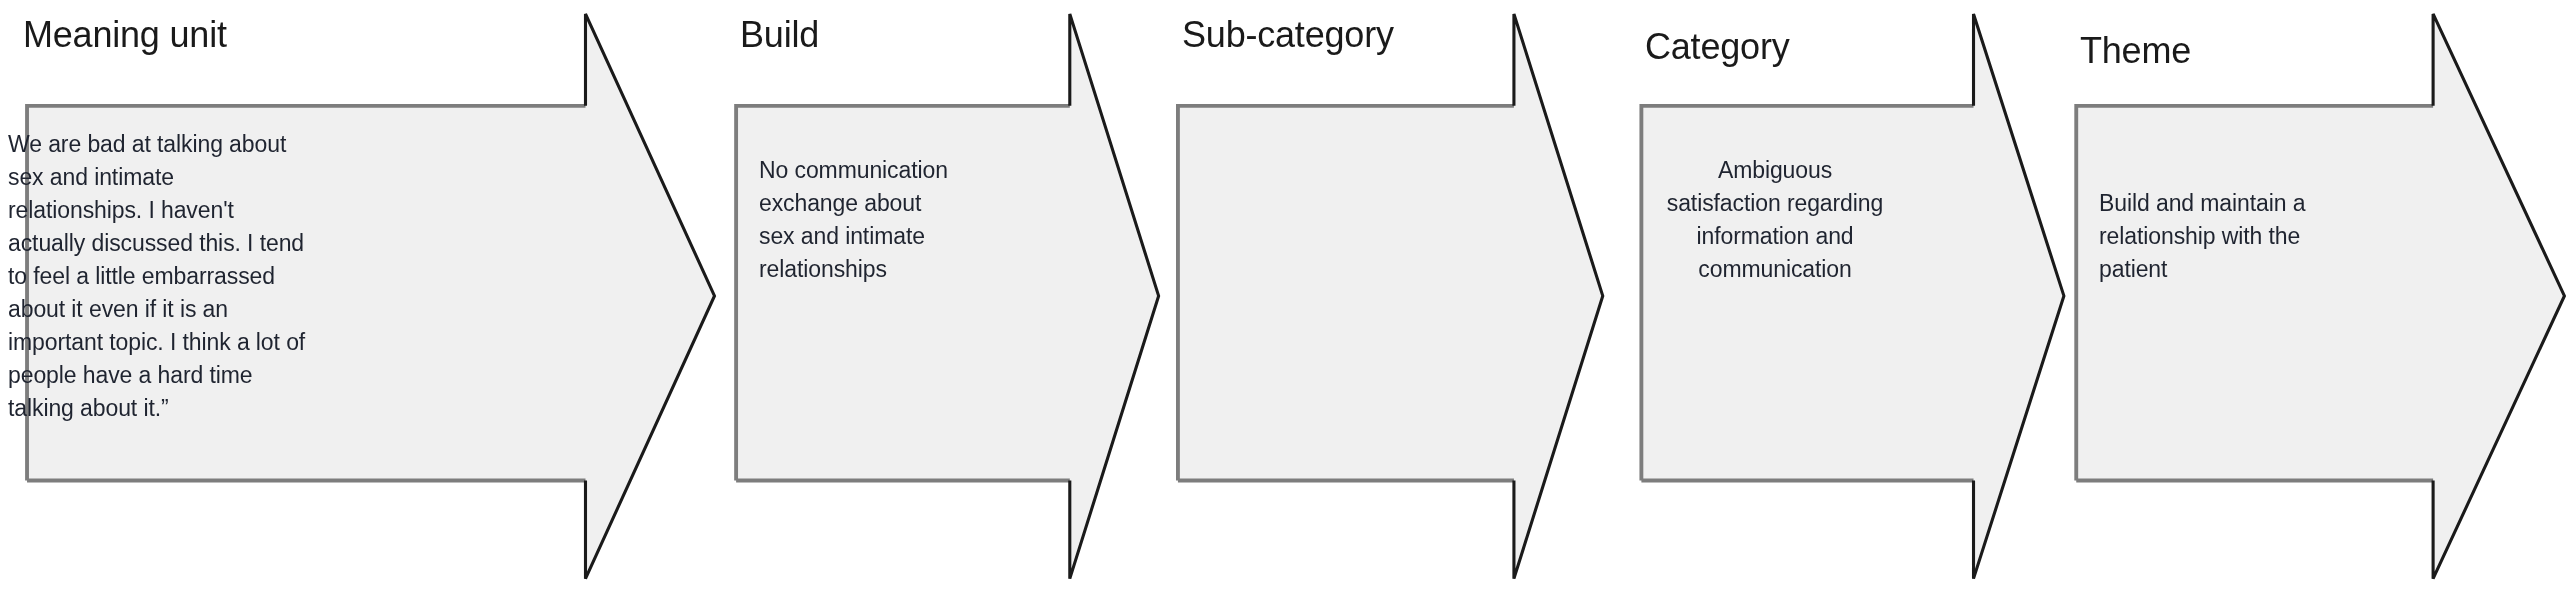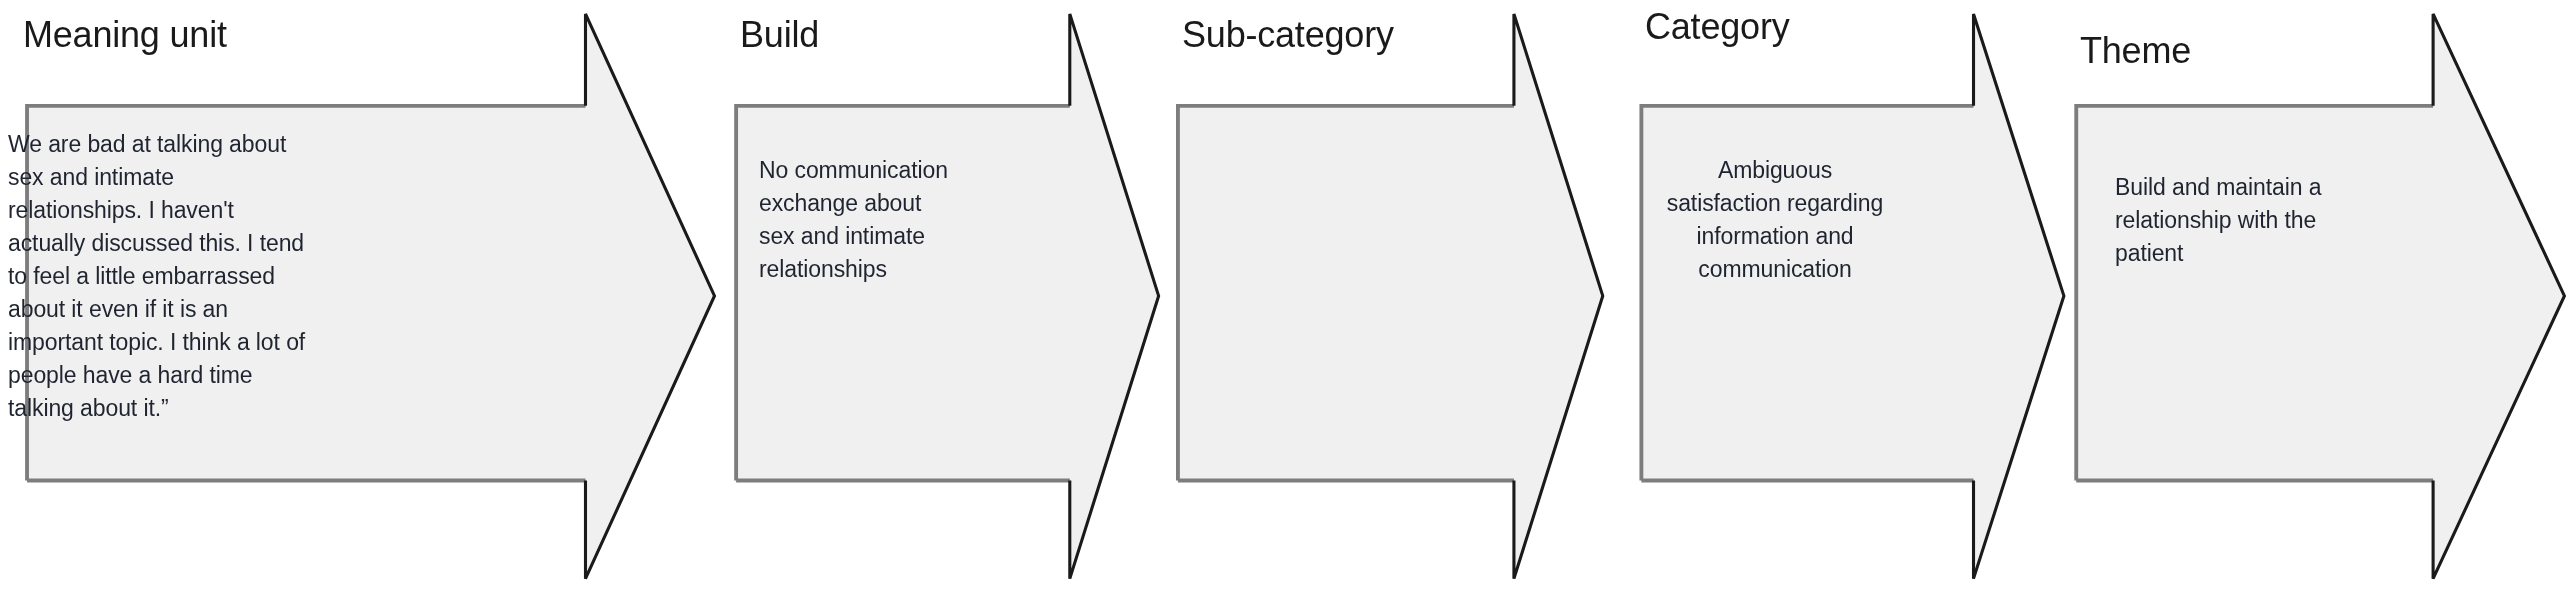--- a/index.html
+++ b/index.html
@@ -91,20 +91,20 @@
   </svg>
 
   <div class="stage-title" style="left:23px; top:14.7px;">Meaning unit</div>
   <div class="stage-body" style="left:8px; top:128px; width:301px;">We are bad at talking about sex and intimate relationships. I haven't actually discussed this. I tend to feel a little embarrassed about it even if it is an important topic. I think a lot of people have a hard time talking about it.”</div>
 
   <div class="stage-title" style="left:740px; top:14.7px;">Build</div>
   <div class="stage-body" style="left:759px; top:154px; width:193px;">No communication exchange about sex and intimate relationships</div>
 
   <div class="stage-title" style="left:1182px; top:14.7px;text-align:right;">Sub-category</div>
 
-  <div class="stage-title" style="left:1645px; top:7px;">Category</div>
+  <div class="stage-title" style="left:1645px; top:27px;">Category</div>
   <div class="stage-body" style="left:1665px; top:154px; width:220px;text-align:center;">Ambiguous satisfaction regarding information and communication</div>
 
   <div class="stage-title" style="left:2080px; top:31px;text-align:right;">Theme</div>
-  <div class="stage-body" style="left:2099px; top:171px; width:209px;margin-left:16px;">Build and maintain a relationship with the patient</div>
+  <div class="stage-body" style="left:2099px; top:187px; width:209px;">Build and maintain a relationship with the patient</div>
 
 </div>
 
 
 </body></html>

